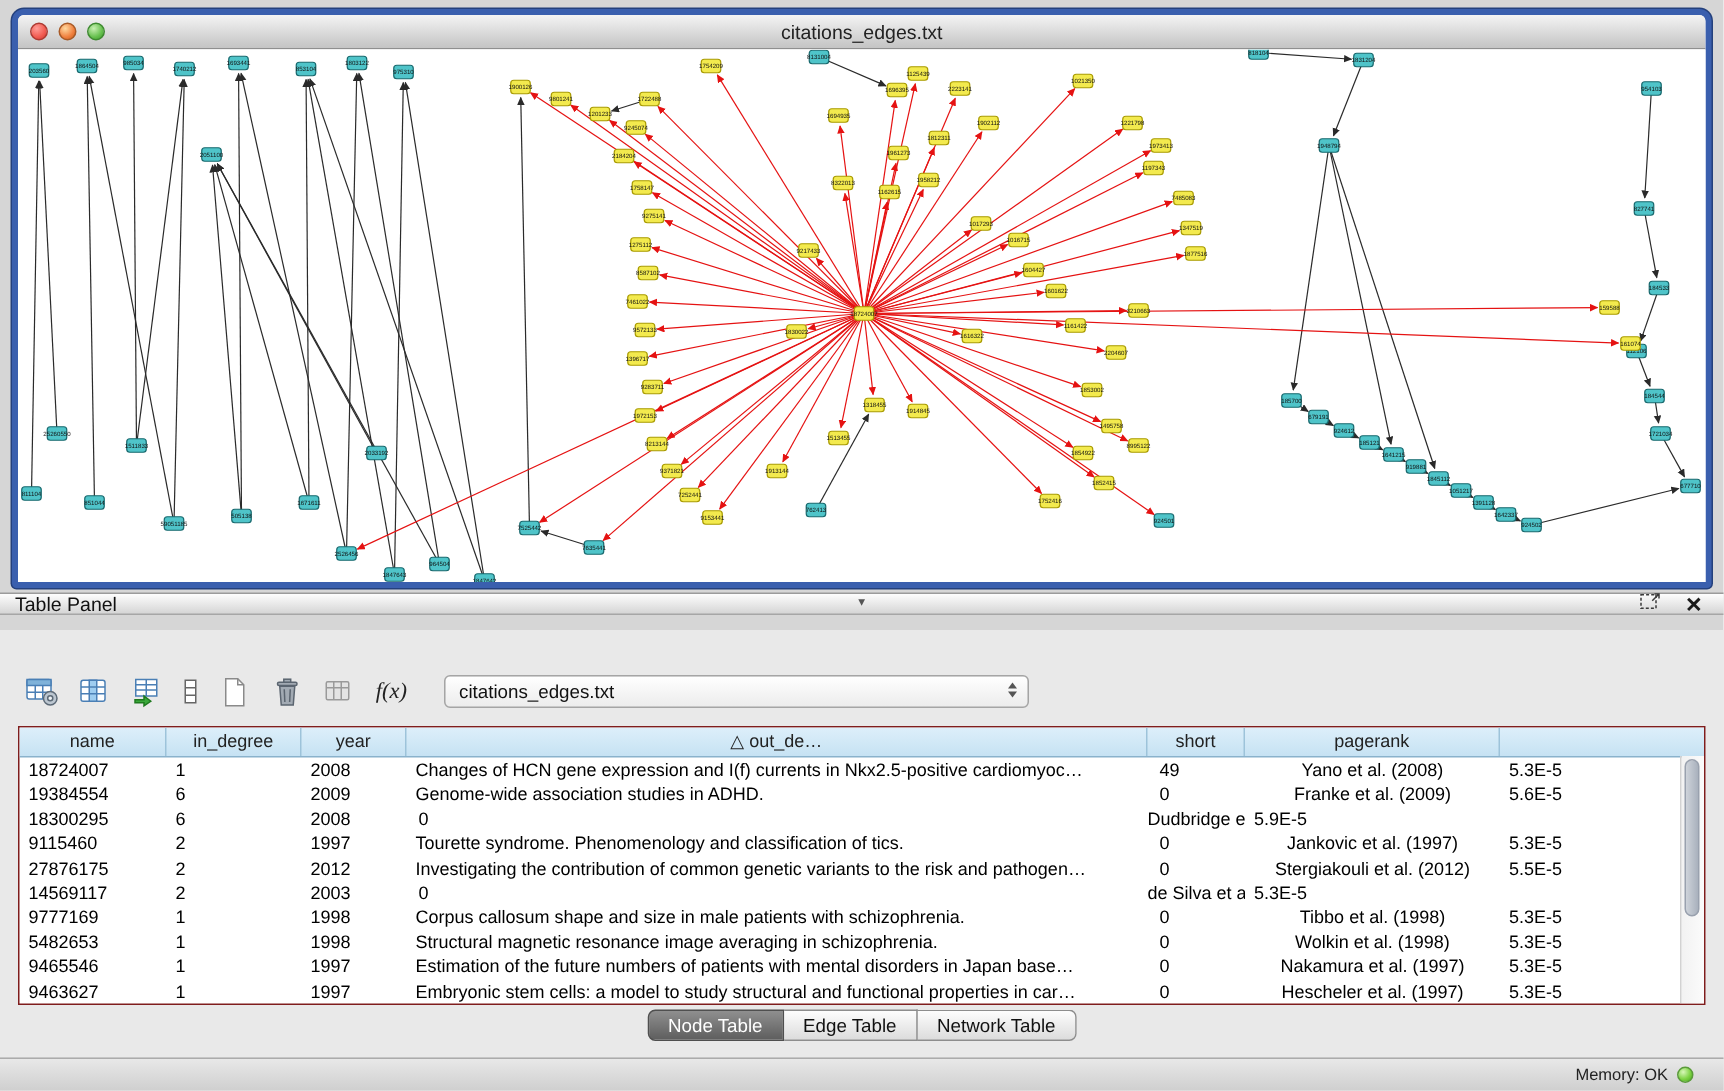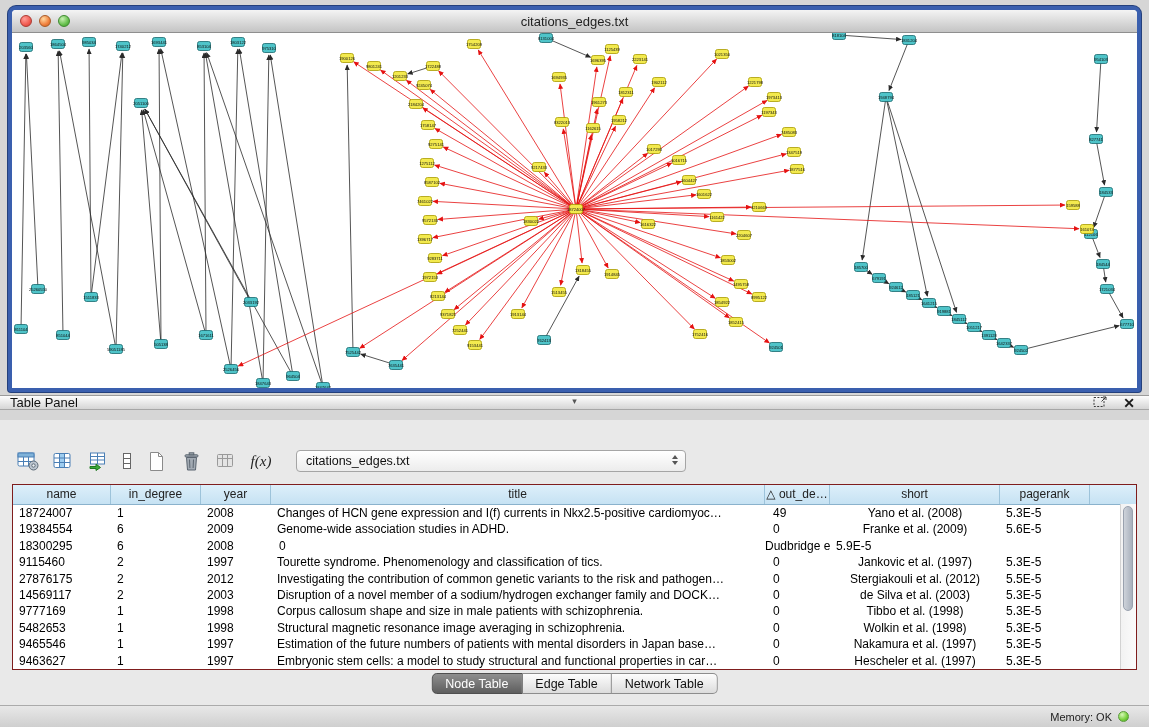--- a/index.html
+++ b/index.html
@@ -734,21 +734,20 @@
           <i class="dd-down"></i>
         </span>
     </div>
   </div>
 
   <div class="tablebox">
     <div class="thead" id="thead">
         <div class="th">name</div>
         <div class="th">in_degree</div>
         <div class="th">year</div>
-        <div class="th">title</div>
         <div class="th">△ out_de…</div>
         <div class="th">short</div>
         <div class="th">pagerank</div>
       </div>
     <div id="tbody">
         <div class="tr">
           <div class="td c0">18724007</div>
           <div class="td c1">1</div>
           <div class="td c2">2008</div>
           <div class="td c3">Changes of HCN gene expression and I(f) currents in Nkx2.5-positive cardiomyoc…</div>
@@ -788,21 +787,20 @@
           <div class="td c2">2012</div>
           <div class="td c3">Investigating the contribution of common genetic variants to the risk and pathogen…</div>
           <div class="td c4">0</div>
           <div class="td c5">Stergiakouli et al. (2012)</div>
           <div class="td c6">5.5E-5</div>
         </div>
         <div class="tr">
           <div class="td c0">14569117</div>
           <div class="td c1">2</div>
           <div class="td c2">2003</div>
-          <div class="td c3">Disruption of a novel member of a sodium/hydrogen exchanger family and DOCK…</div>
           <div class="td c4">0</div>
           <div class="td c5">de Silva et al. (2003)</div>
           <div class="td c6">5.3E-5</div>
         </div>
         <div class="tr">
           <div class="td c0">9777169</div>
           <div class="td c1">1</div>
           <div class="td c2">1998</div>
           <div class="td c3">Corpus callosum shape and size in male patients with schizophrenia.</div>
           <div class="td c4">0</div>

